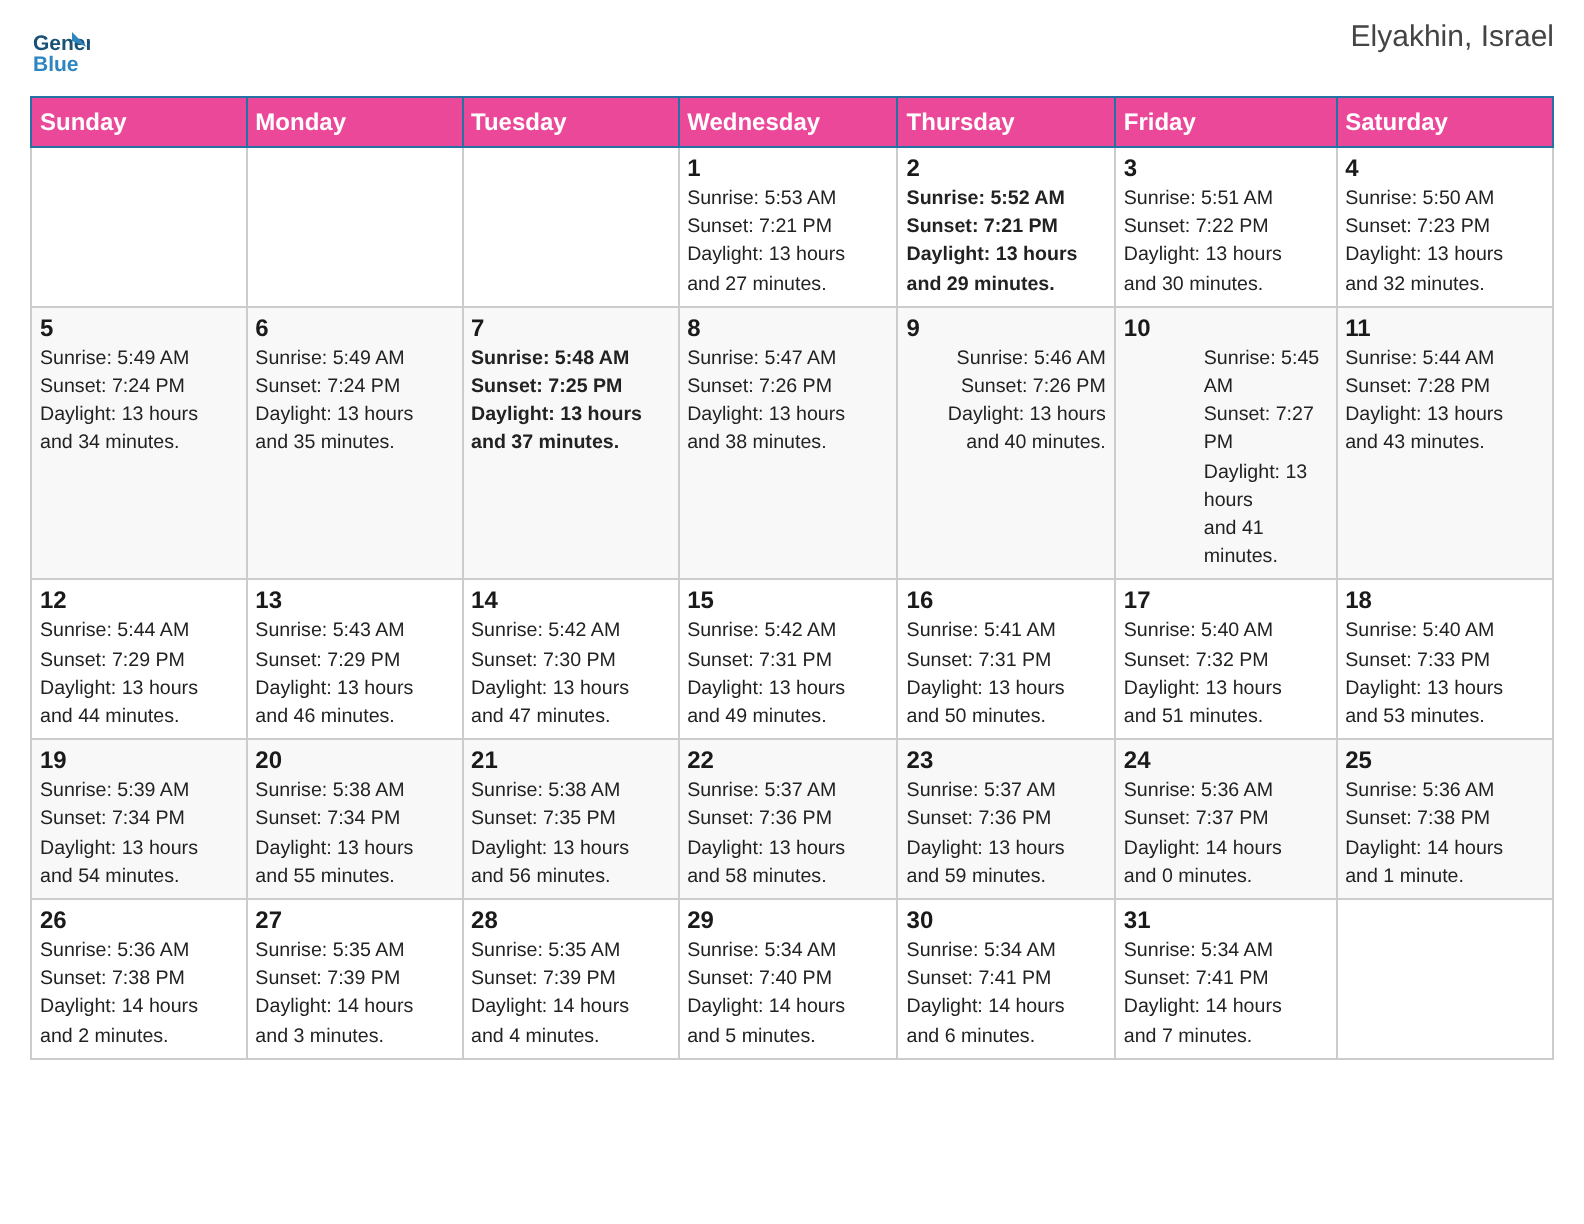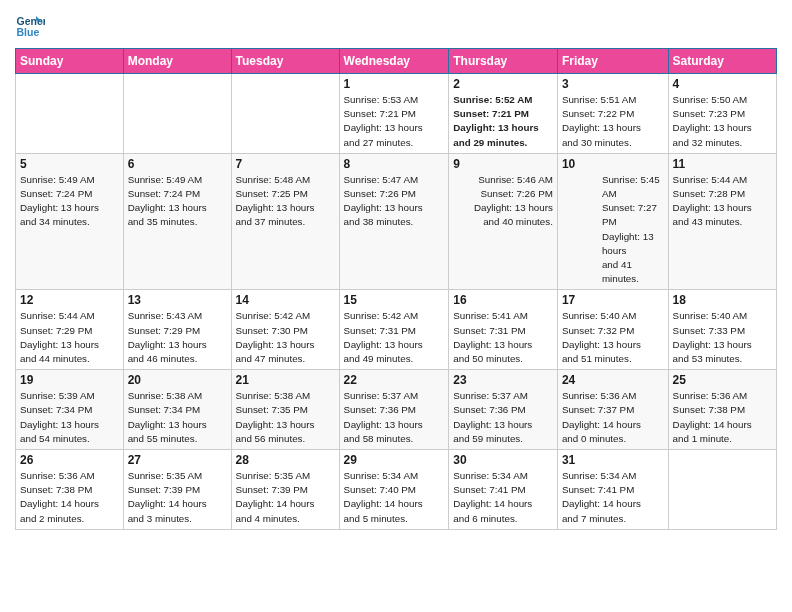--- a/index.html
+++ b/index.html
@@ -89,20 +89,21 @@
 <div class="page">
   <div class="header">
     <div class="logo">
       <svg class="logo-icon" viewBox="0 0 40 40">
         <text x="2" y="20" font-size="14" font-weight="bold" fill="#1a5276">General</text>
         <text x="2" y="34" font-size="14" font-weight="bold" fill="#2e86c1">Blue</text>
         <polygon points="28,8 38,18 28,14" fill="#2e86c1"></polygon>
       </svg>
     </div>
     <div class="title-block">
+      <div class="location">Elyakhin, Israel</div>
     </div>
   </div>
 
   <table class="calendar">
     <thead>
       <tr>
         <th>Sunday</th>
         <th>Monday</th>
         <th>Tuesday</th>
         <th>Wednesday</th>
@@ -155,21 +156,21 @@
           </td>
           <td>
             <div class="day-num">6</div>
             <div class="day-info" style="white-space: pre-line;">Sunrise: 5:49 AM
 Sunset: 7:24 PM
 Daylight: 13 hours
 and 35 minutes.</div>
           </td>
           <td>
             <div class="day-num">7</div>
-            <div class="day-info" style="white-space: pre-line;">Sunrise: 5:48 AM
+            <div class="day-info" style="white-space: pre-line; font-weight: bold;">Sunrise: 5:48 AM
 Sunset: 7:25 PM
 Daylight: 13 hours
 and 37 minutes.</div>
           </td>
           <td>
             <div class="day-num">8</div>
             <div class="day-info" style="white-space: pre-line;">Sunrise: 5:47 AM
 Sunset: 7:26 PM
 Daylight: 13 hours
 and 38 minutes.</div>

